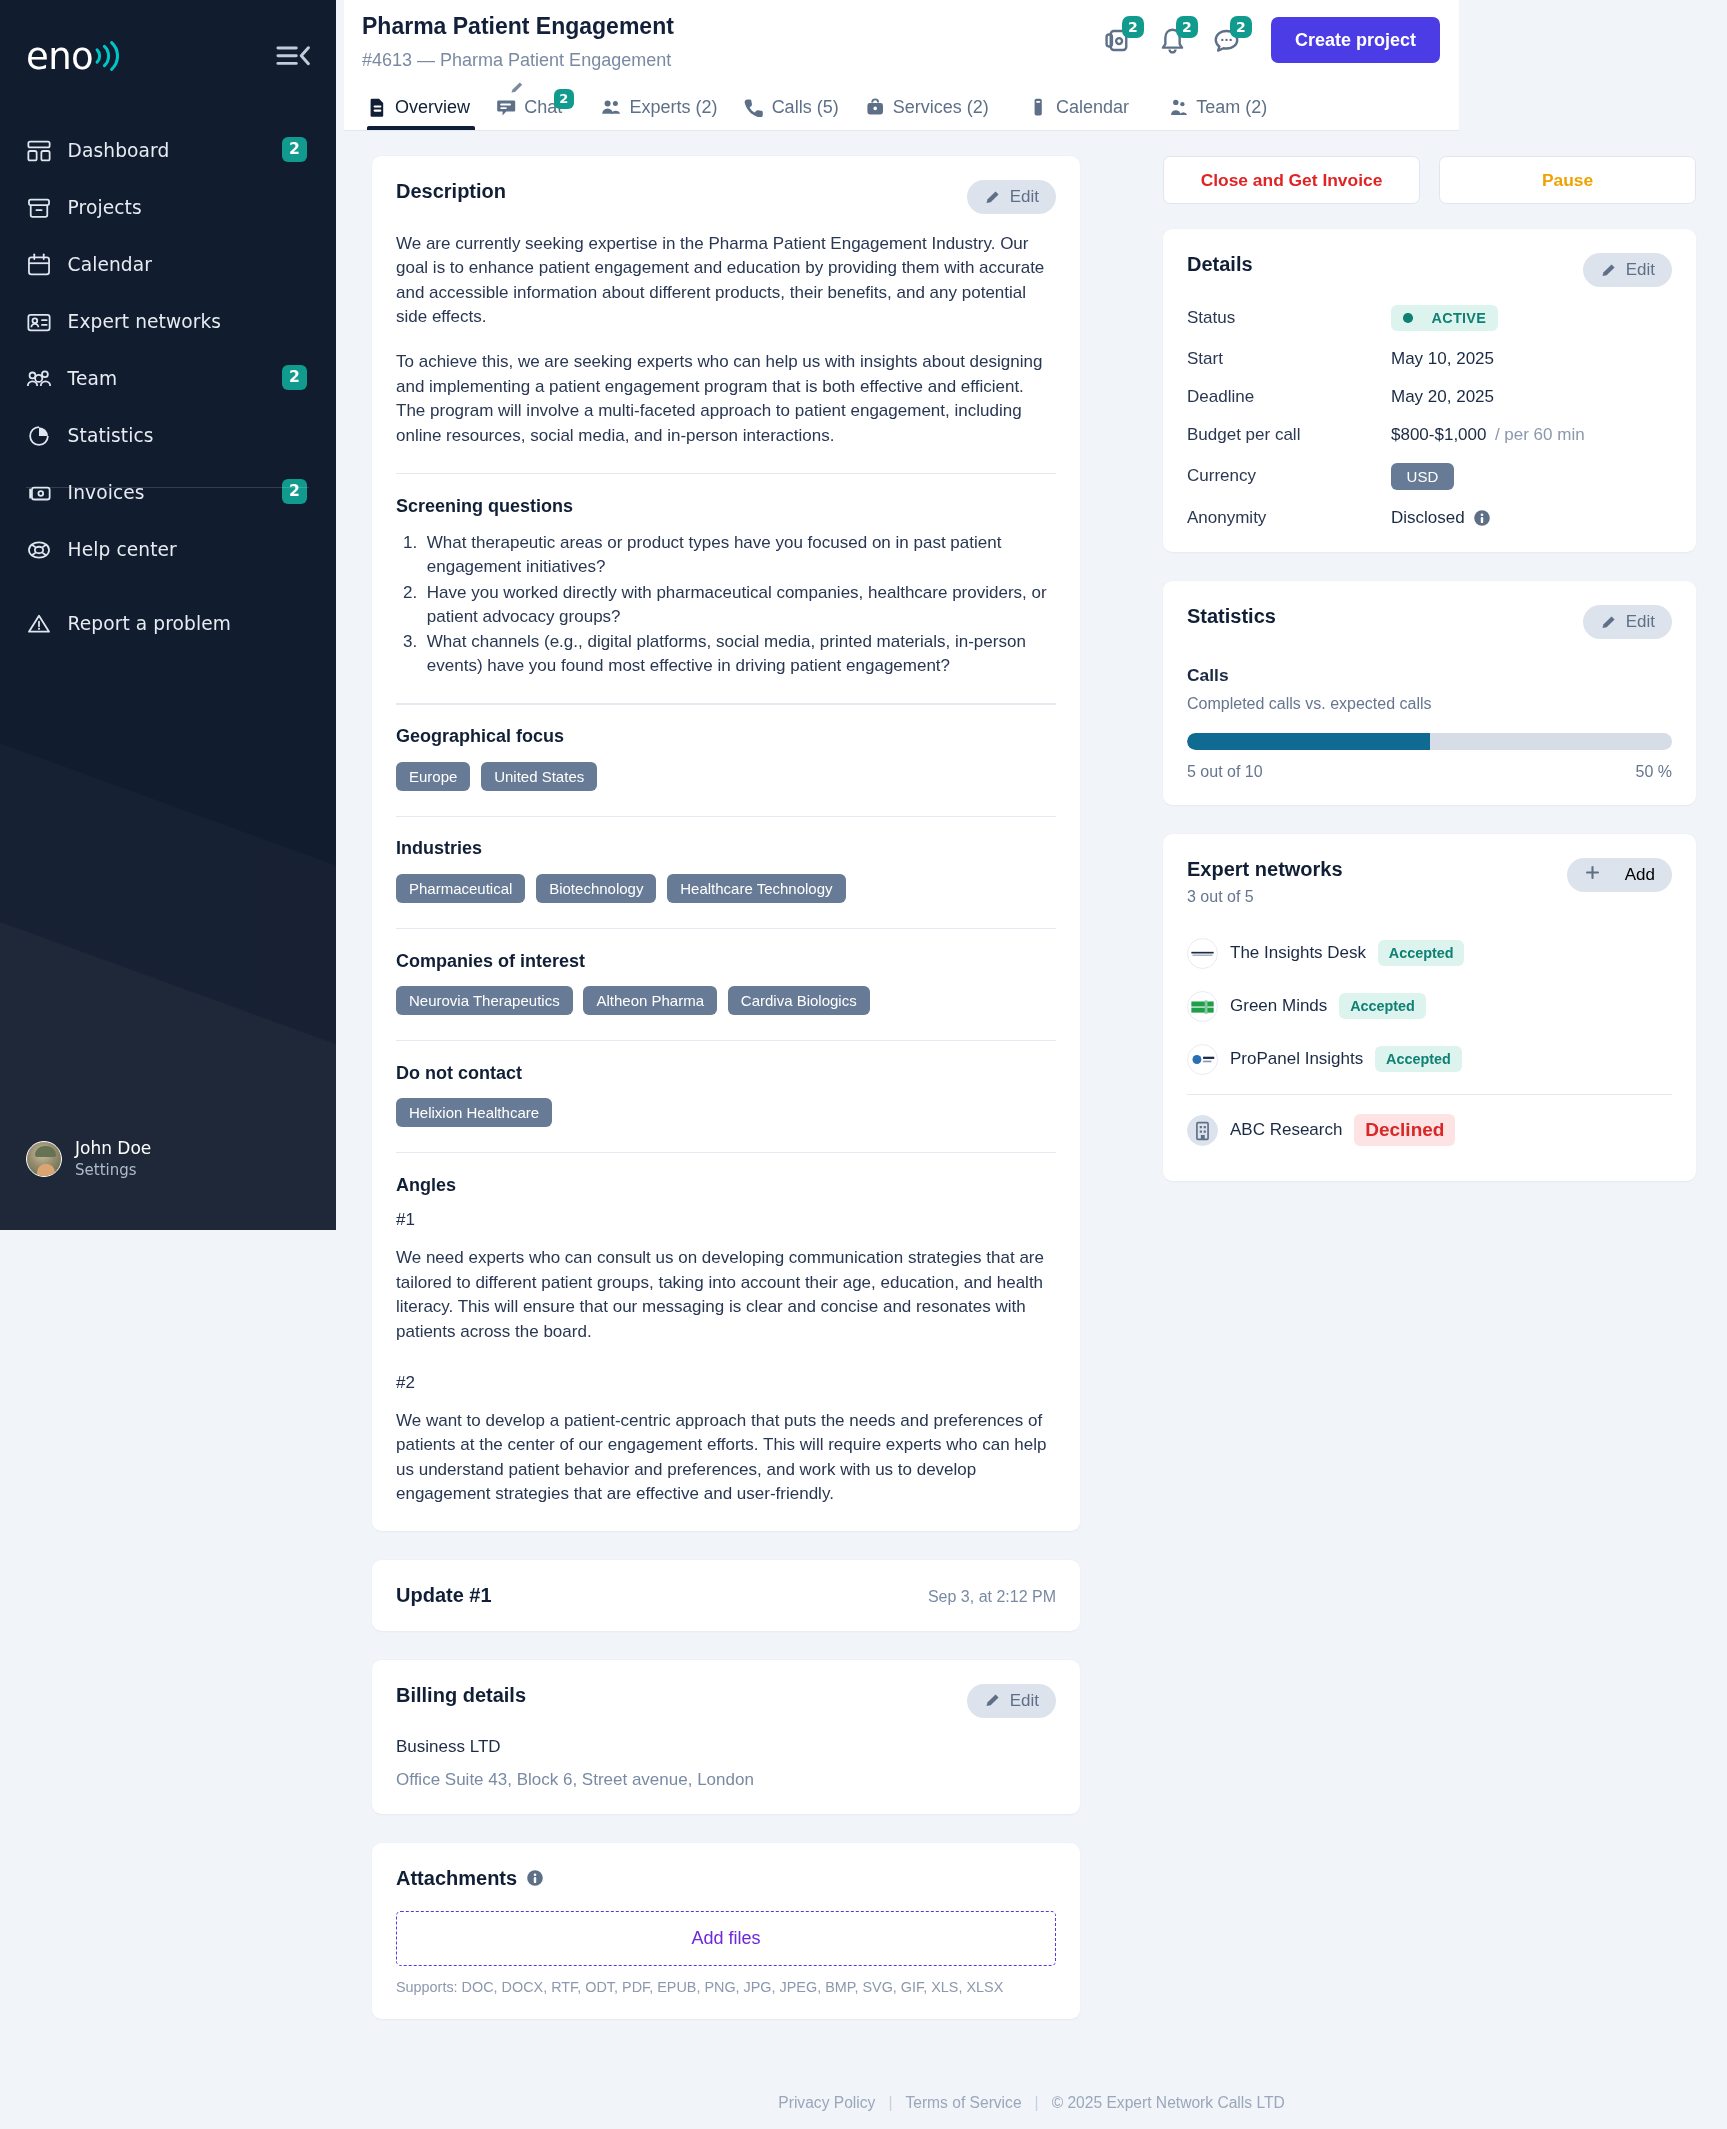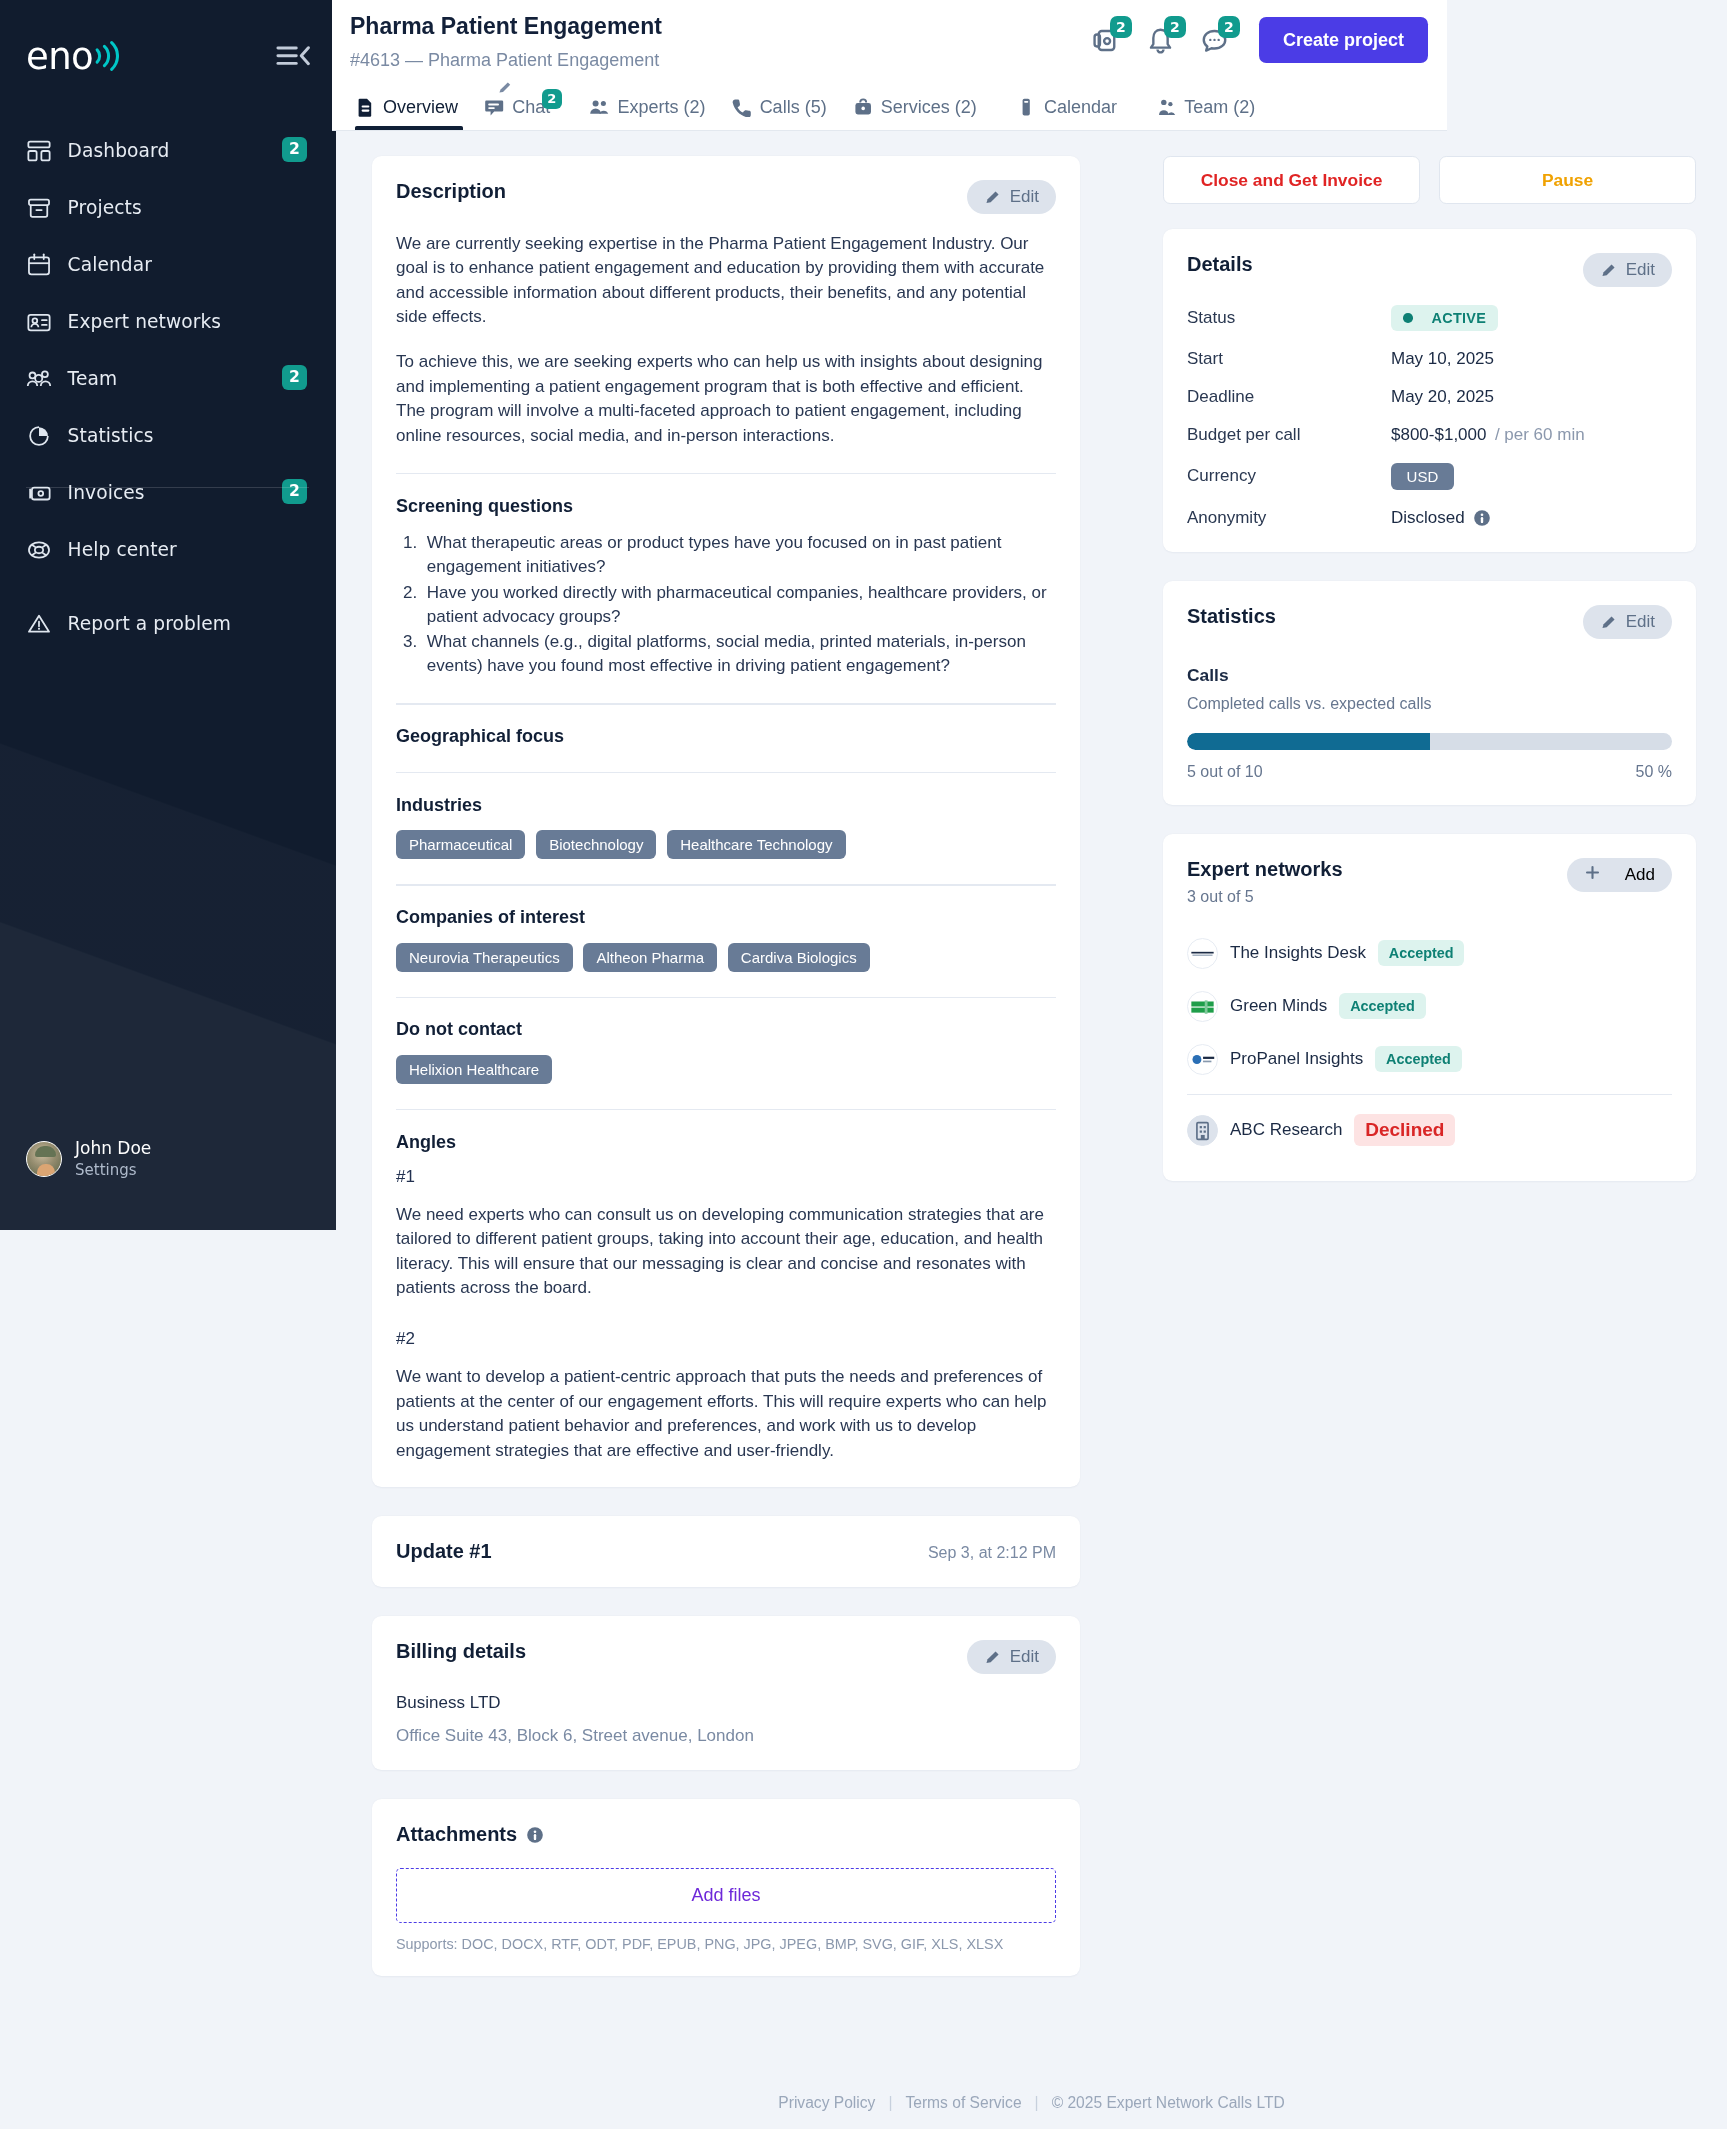--- a/index.html
+++ b/index.html
@@ -78,21 +78,21 @@
   }
   .avatar::after {
     content:""; position:absolute; left:9.6px; bottom:0px; width:18px; height:12px;
     background:#d9a06b; border-radius: 8.4px 8.4px 0 0;
   }
   .user-name { font-size: 17px; color: #fff; font-family:"DejaVu Sans", sans-serif; }
   .user-sub { font-size: 15px; color: #aab6c8; margin-top: 3px; font-family:"DejaVu Sans", sans-serif; }
 
   
   .topbar {
-    position: absolute; left: 332px; top: 0; width: 1115px; height: 131px;
+    position: absolute; left: 344px; top: 0; width: 1115px; height: 131px;
     background: #fff; border-bottom: 1.2px solid #e3e8ef;
   }
   .page-title {
     position: absolute; left: 18px; top: 13px;
     font-size: 23px; font-weight: 700; color: #122039;
     font-family: "Liberation Sans", sans-serif;
   }
   .breadcrumb {
     position: absolute; left: 18px; top: 50px;
     display: flex; align-items: center; gap: 8.4px;
@@ -574,20 +574,24 @@
       <div class="divider"></div>
       <div class="sec-title">Screening questions</div>
       <ol class="qlist">
         <li>What therapeutic areas or product types have you focused on in past patient engagement initiatives?</li>
         <li>Have you worked directly with pharmaceutical companies, healthcare providers, or patient advocacy groups?</li>
         <li>What channels (e.g., digital platforms, social media, printed materials, in-person events) have you found most effective in driving patient engagement?</li>
       </ol>
 
       <div class="divider"></div>
       <div class="sec-title">Geographical focus</div>
+      <div class="chips">
+        <span class="chip">Europe</span>
+        <span class="chip">United States</span>
+      </div>
 
       <div class="divider"></div>
       <div class="sec-title">Industries</div>
       <div class="chips">
         <span class="chip">Pharmaceutical</span>
         <span class="chip">Biotechnology</span>
         <span class="chip">Healthcare Technology</span>
       </div>
 
       <div class="divider"></div>

